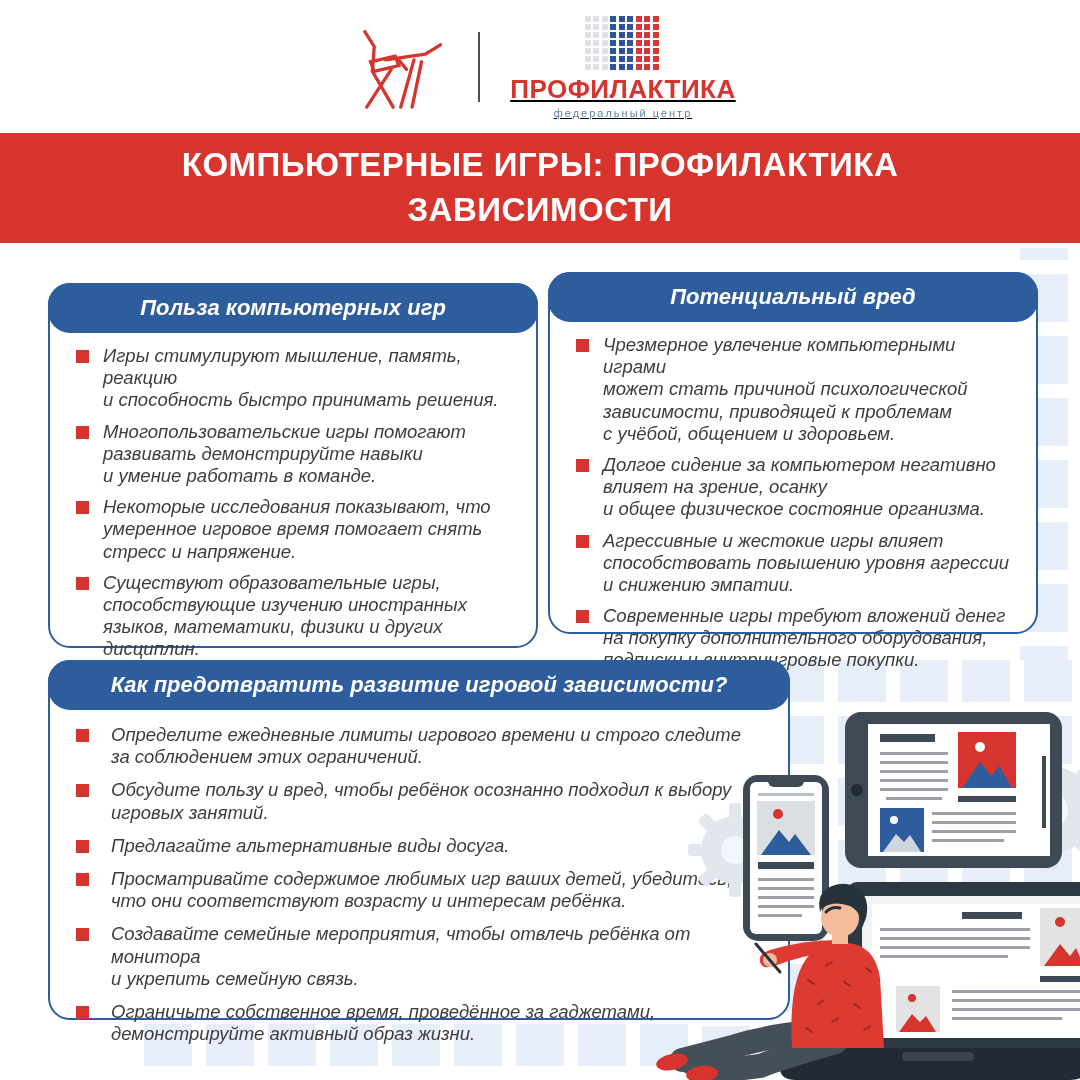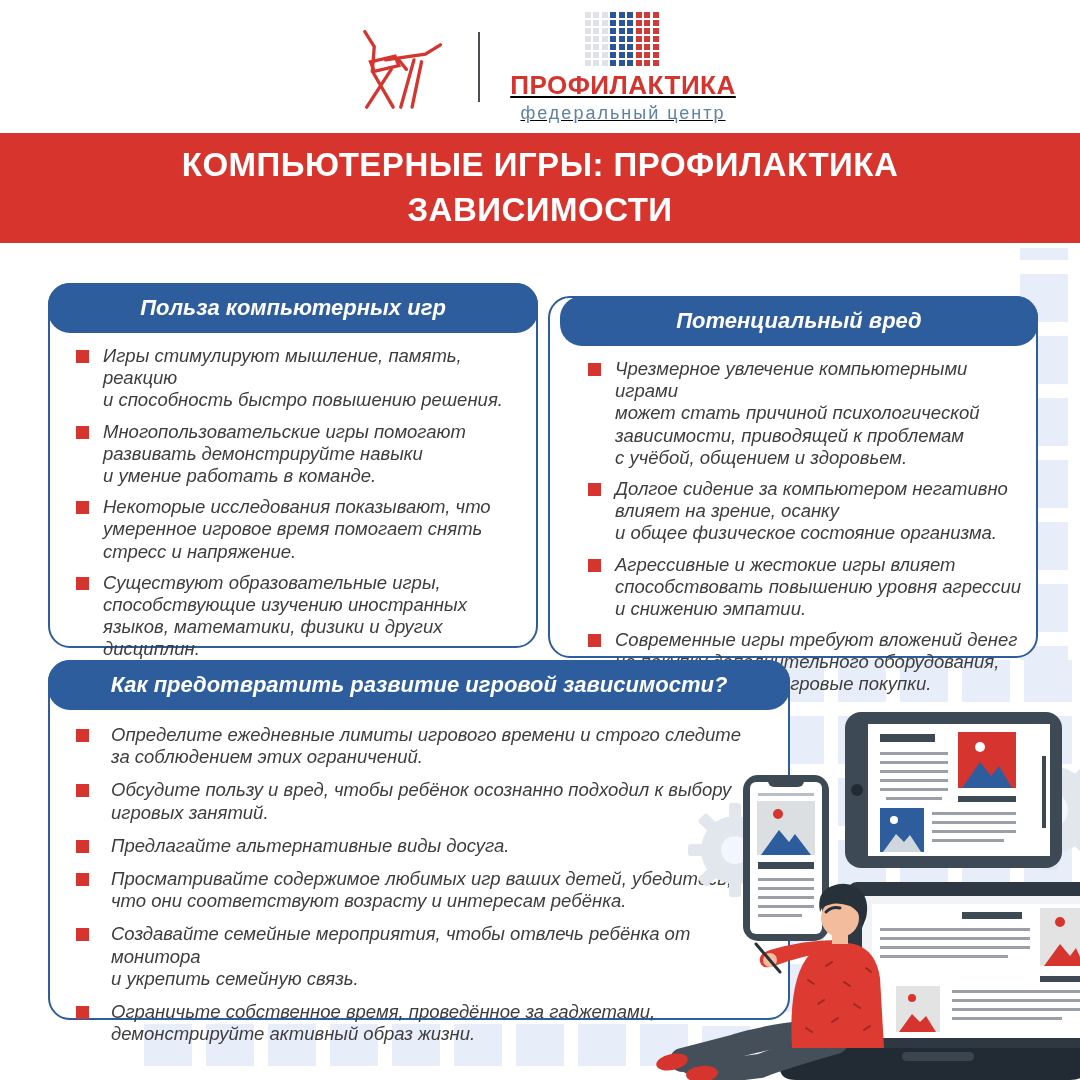--- a/index.html
+++ b/index.html
@@ -28,37 +28,37 @@
   .header .divider{width:2px;height:70px;background:#4b4f55;margin:0 30px;}
   .brand{display:flex;flex-direction:column;align-items:center;}
   .brand-grid{
     width:76px;height:56px;margin-bottom:6px;
     background-image:
       repeating-linear-gradient(90deg,transparent 0 6px,#fff 6px 8.5px),
       repeating-linear-gradient(0deg,transparent 0 6px,#fff 6px 8px),
       linear-gradient(90deg,#dfe3e8 0 25px,#2c549b 25px 51px,#cf3b38 51px 76px);
   }
   .brand-name{font-size:26px;font-weight:800;letter-spacing:.5px;color:#d6352f;line-height:1;}
-  .brand-sub{font-size:18px;color:#5e81a8;letter-spacing:2px;margin-top:5px;}
+  .brand-sub{font-size:11px;color:#5e81a8;letter-spacing:2px;margin-top:5px;}
   
   .banner{
     position:absolute;left:0;top:133px;width:1080px;height:110px;z-index:2;
     background:#d8342e;display:flex;align-items:center;justify-content:center;
   }
   .banner h1{
     margin:0;max-width:820px;text-align:center;color:#fff;
     font-size:33px;font-weight:800;letter-spacing:.5px;line-height:1.35;text-transform:uppercase;
   }
   
   .card{
     position:absolute;z-index:1;background:#fff;
     border:2px solid #2d5d9d;border-radius:22px;box-sizing:border-box;font-style:italic;
   }
   .card-benefits{left:48px;top:283px;width:490px;height:365px;}
-  .card-harm{left:548px;top:296px;width:490px;height:362px;padding-left:12px;}
+  .card-harm{left:548px;top:272px;width:490px;height:362px;}
   .card-prevention{left:48px;top:660px;width:742px;height:360px;}
   .card-header{
     height:50px;margin:-2px -2px 0 -2px;background:#2d5d9d;border-radius:22px;
     display:flex;align-items:center;justify-content:center;
     color:#fff;font-size:22px;font-weight:700;
   }
   .card-body{padding:12px 14px 0 26px;}
   .card-prevention .card-body{padding:14px 16px 0 26px;}
   .bullet{display:flex;margin-bottom:9px;}
   .card-prevention .bullet{margin-bottom:11px;gap:8px;}
@@ -101,21 +101,21 @@
 <div class="banner">
   <h1>КОМПЬЮТЕРНЫЕ ИГРЫ: ПРОФИЛАКТИКА ЗАВИСИМОСТИ</h1>
 </div>
 
 <div class="card card-benefits">
   <div class="card-header">Польза компьютерных игр</div>
   <ul class="card-body">
     <li class="bullet">
       <span class="bullet-marker"></span>
       <span class="bullet-text">Игры стимулируют мышление, память, реакцию
-и способность быстро повышению решения.</span>
+и способность быстро принимать решения.</span>
     </li>
     <li class="bullet">
       <span class="bullet-marker"></span>
       <span class="bullet-text">Многопользовательские игры помогают
 развивать демонстрируйте навыки
 и умение работать в команде.</span>
     </li>
     <li class="bullet">
       <span class="bullet-marker"></span>
       <span class="bullet-text">Некоторые исследования показывают, что

